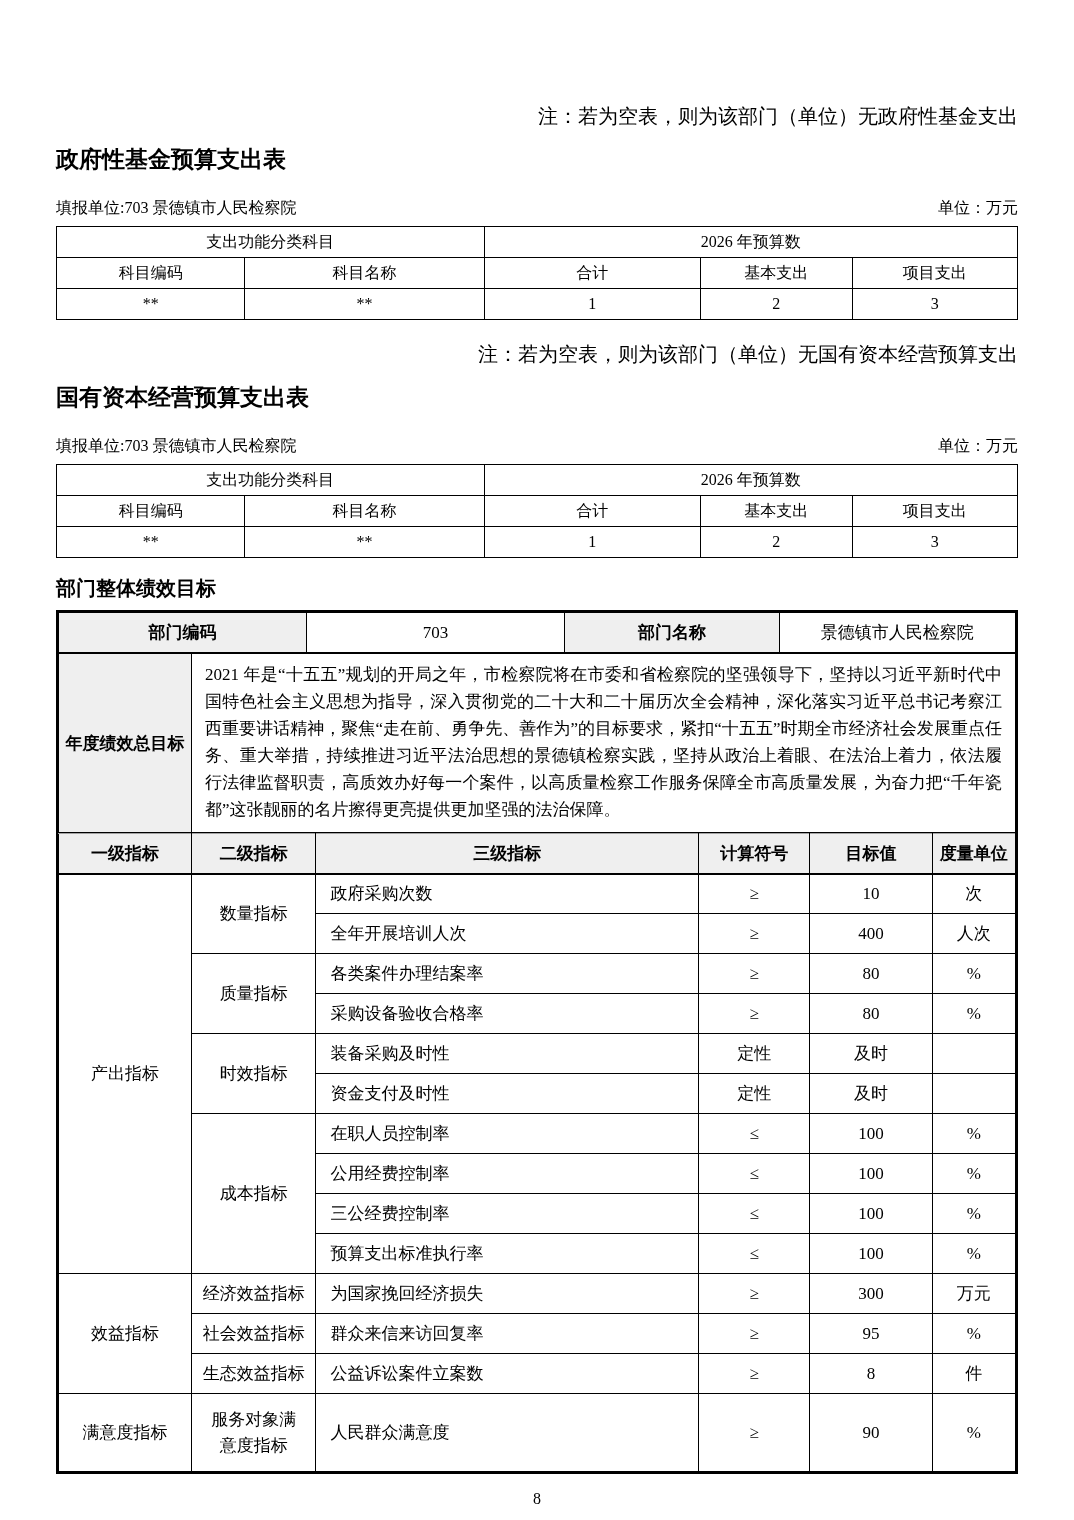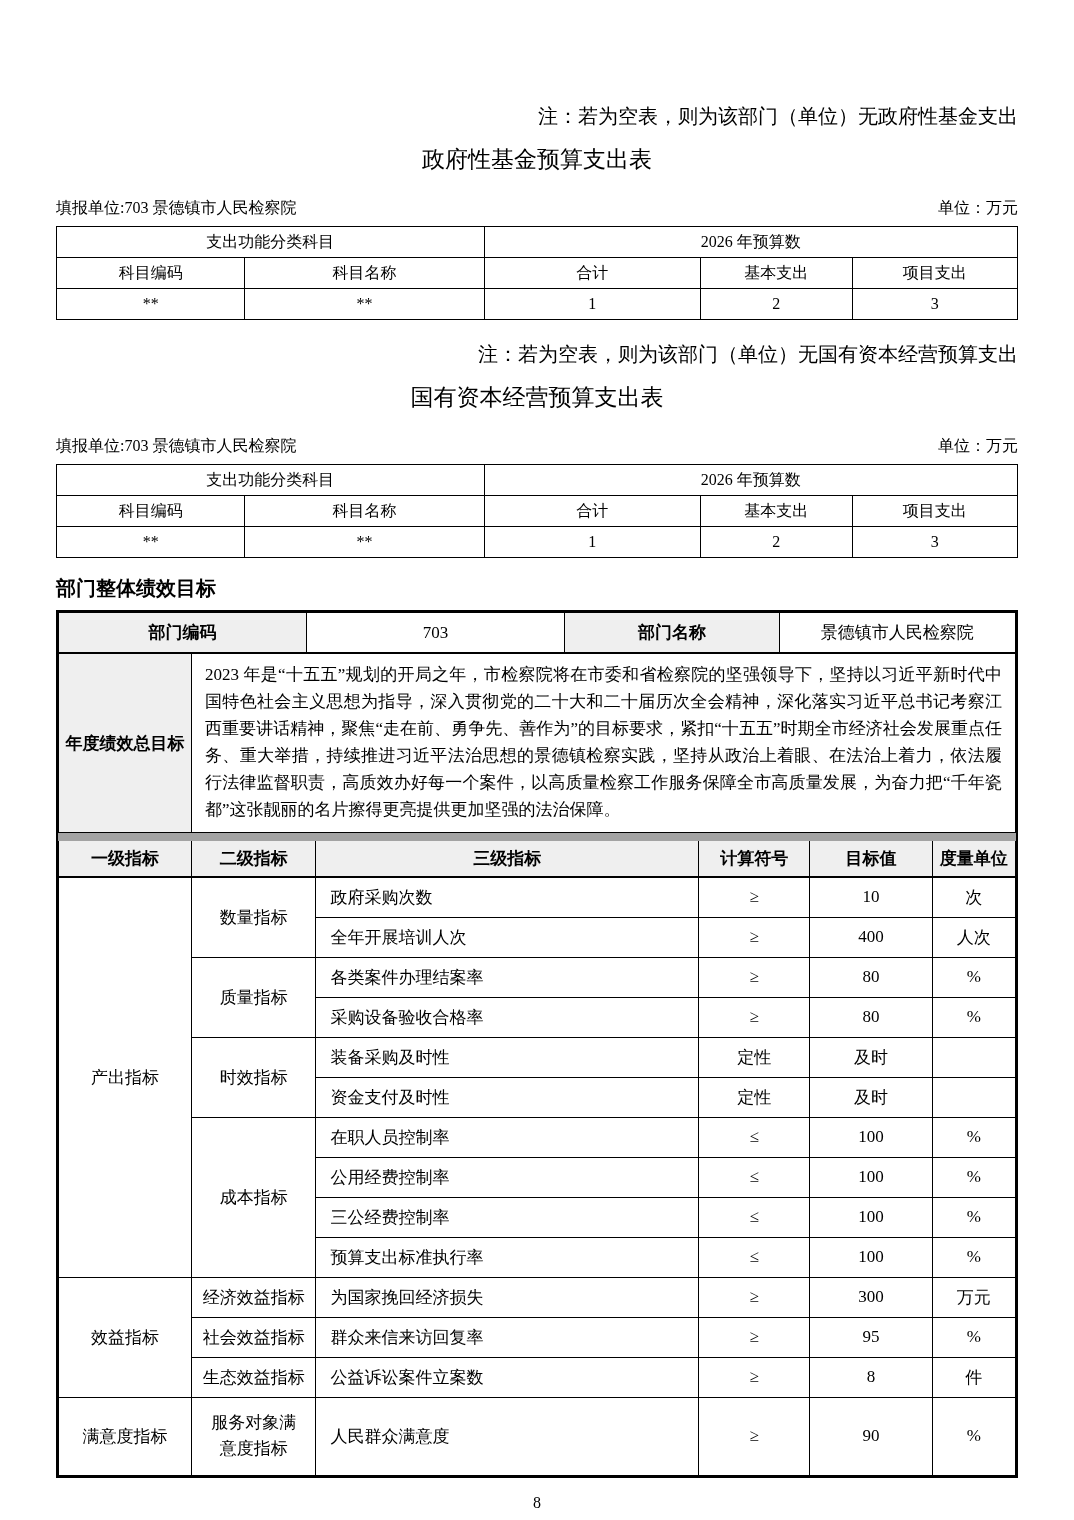--- a/index.html
+++ b/index.html
@@ -11,23 +11,23 @@
   }
   body { width: 1074px; height: 1520px; position: relative; }
   .page { padding: 106px 56px 0 56px; width: 1074px; }
 
   .note-line {
     text-align: right;
     font-size: 20px;
     line-height: 20px;
   }
   .doc-title {
-    text-align: center;
+    text-align: left;
     font-size: 23px;
-    font-weight: normal;
+    font-weight: bold;
     margin-top: 20px;
     line-height: 28px;
   }
   .meta-line {
     display: flex;
     justify-content: space-between;
     align-items: flex-start;
     font-size: 16px;
     margin-top: 24px;
     line-height: 20px;
@@ -78,21 +78,21 @@
     text-align: justify;
     padding: 7px 13px 9px 13px;
     line-height: 27px;
     font-size: 17px;
   }
 
   table.indicators td { height: 40px; text-align: center; padding: 0 4px; }
   table.indicators tr.header td {
     font-weight: bold;
     background: #efefef;
-    border-top: 8px solid #a3a3a3;
+    border-top: 1px solid #a3a3a3;
     border-bottom: 2px solid #000;
     height: 40px;
     font-family: Liberation Mono, monospace;
   }
   table.indicators td.l3 {
     text-align: left;
     padding-left: 14px;
   }
   table.indicators tr.tall td { height: 78px; }
   table.indicators td.l2wrap { padding: 0 18px; line-height: 26px; }
@@ -202,21 +202,21 @@
       </table>
 
     <table class="goal-row">
       <colgroup>
         <col style="width:13.9%">
           <col style="width:86.1%">
       </colgroup>
       <tbody>
           <tr>
         <td class="goal-label">年度绩效总目标</td>
-        <td class="goal-text">2023 年是“十五五”规划的开局之年，市检察院将在市委和省检察院的坚强领导下，坚持以习近平新时代中国特色社会主义思想为指导，深入贯彻党的二十大和二十届历次全会精神，深化落实习近平总书记考察江西重要讲话精神，聚焦“走在前、勇争先、善作为”的目标要求，紧扣“十五五”时期全市经济社会发展重点任务、重大举措，持续推进习近平法治思想的景德镇检察实践，坚持从政治上着眼、在法治上着力，依法履行法律监督职责，高质效办好每一个案件，以高质量检察工作服务保障全市高质量发展，为奋力把“千年瓷都”这张靓丽的名片擦得更亮提供更加坚强的法治保障。</td>
+        <td class="goal-text">2021 年是“十五五”规划的开局之年，市检察院将在市委和省检察院的坚强领导下，坚持以习近平新时代中国特色社会主义思想为指导，深入贯彻党的二十大和二十届历次全会精神，深化落实习近平总书记考察江西重要讲话精神，聚焦“走在前、勇争先、善作为”的目标要求，紧扣“十五五”时期全市经济社会发展重点任务、重大举措，持续推进习近平法治思想的景德镇检察实践，坚持从政治上着眼、在法治上着力，依法履行法律监督职责，高质效办好每一个案件，以高质量检察工作服务保障全市高质量发展，为奋力把“千年瓷都”这张靓丽的名片擦得更亮提供更加坚强的法治保障。</td>
       </tr>
     </tbody>
       </table>
 
     <table class="indicators">
       <colgroup>
         <col style="width:13.9%">
           <col style="width:13.0%">
           <col style="width:40.0%">
           <col style="width:11.6%">

